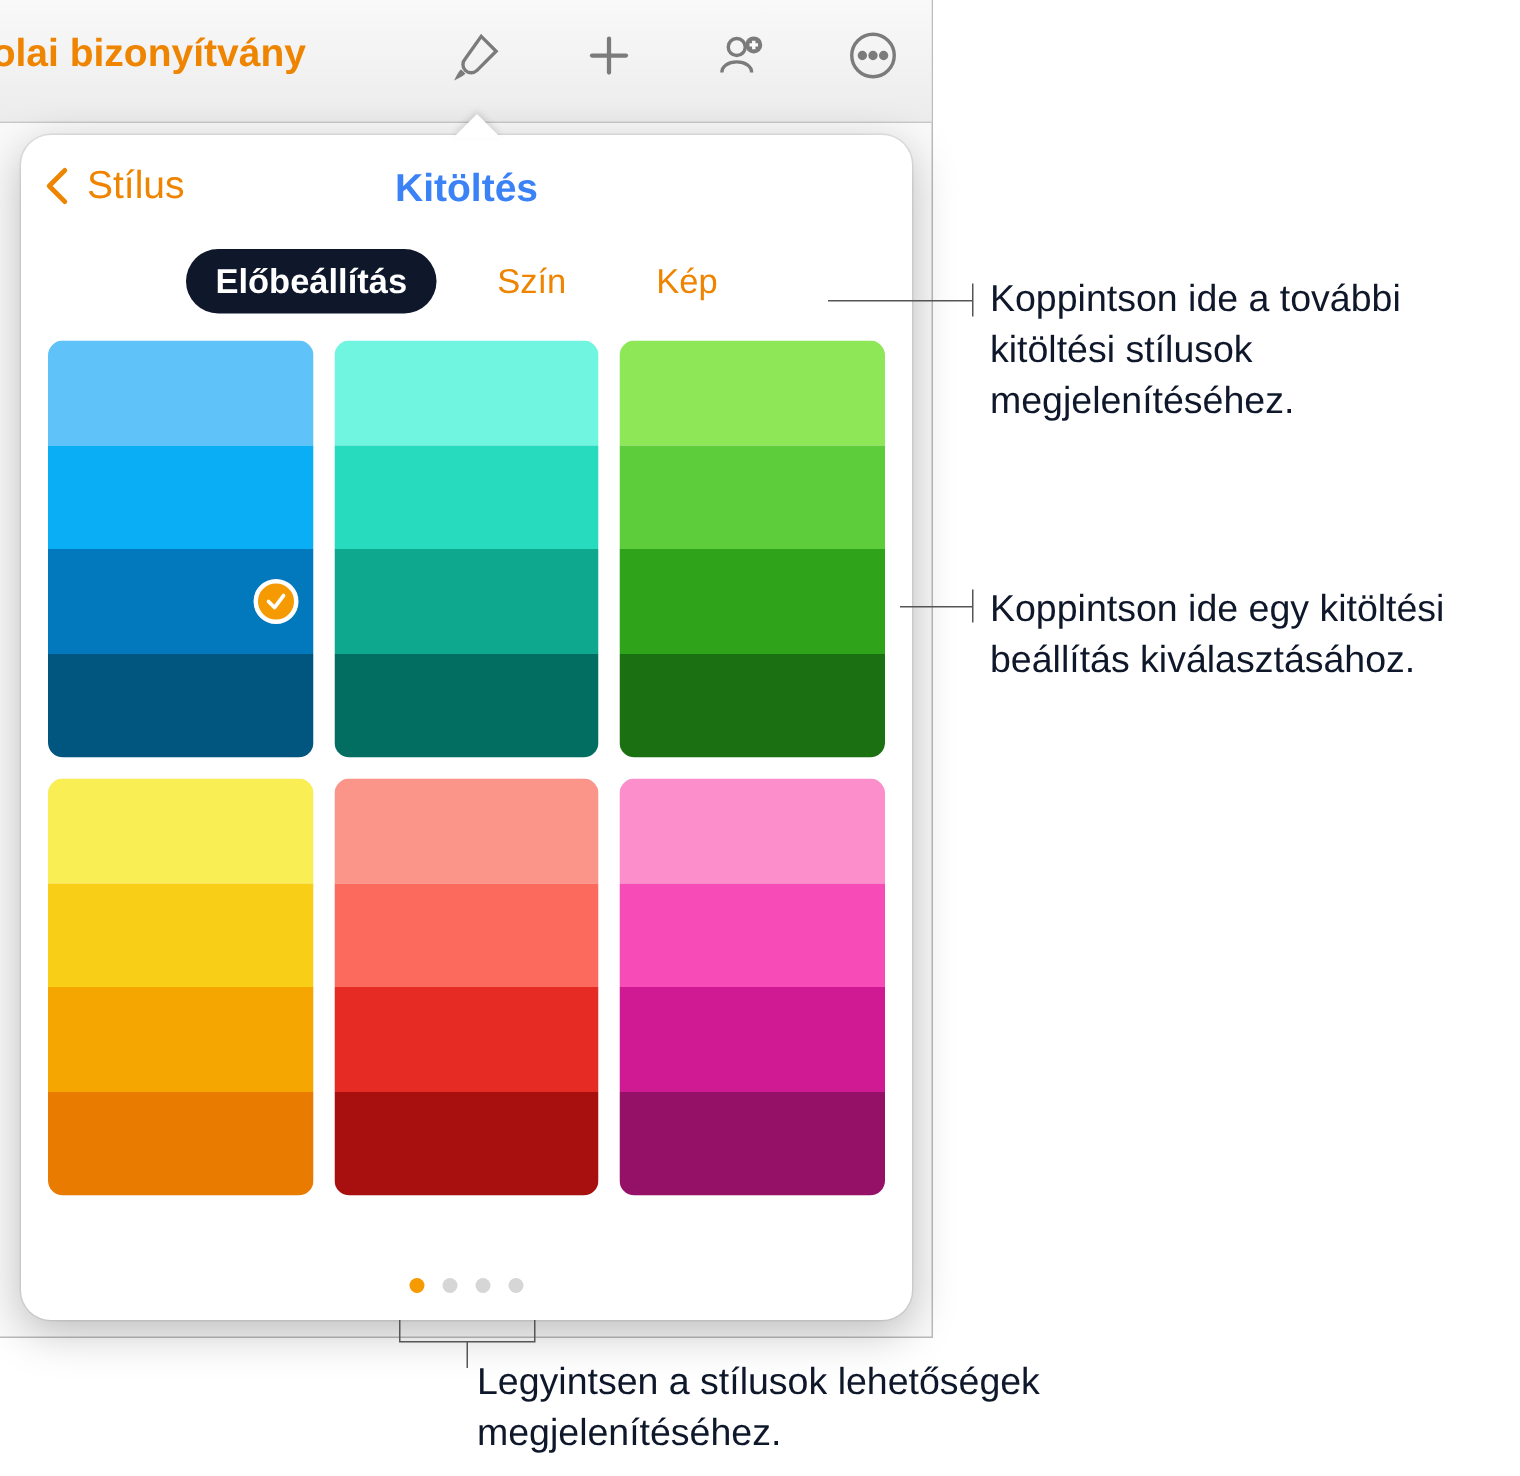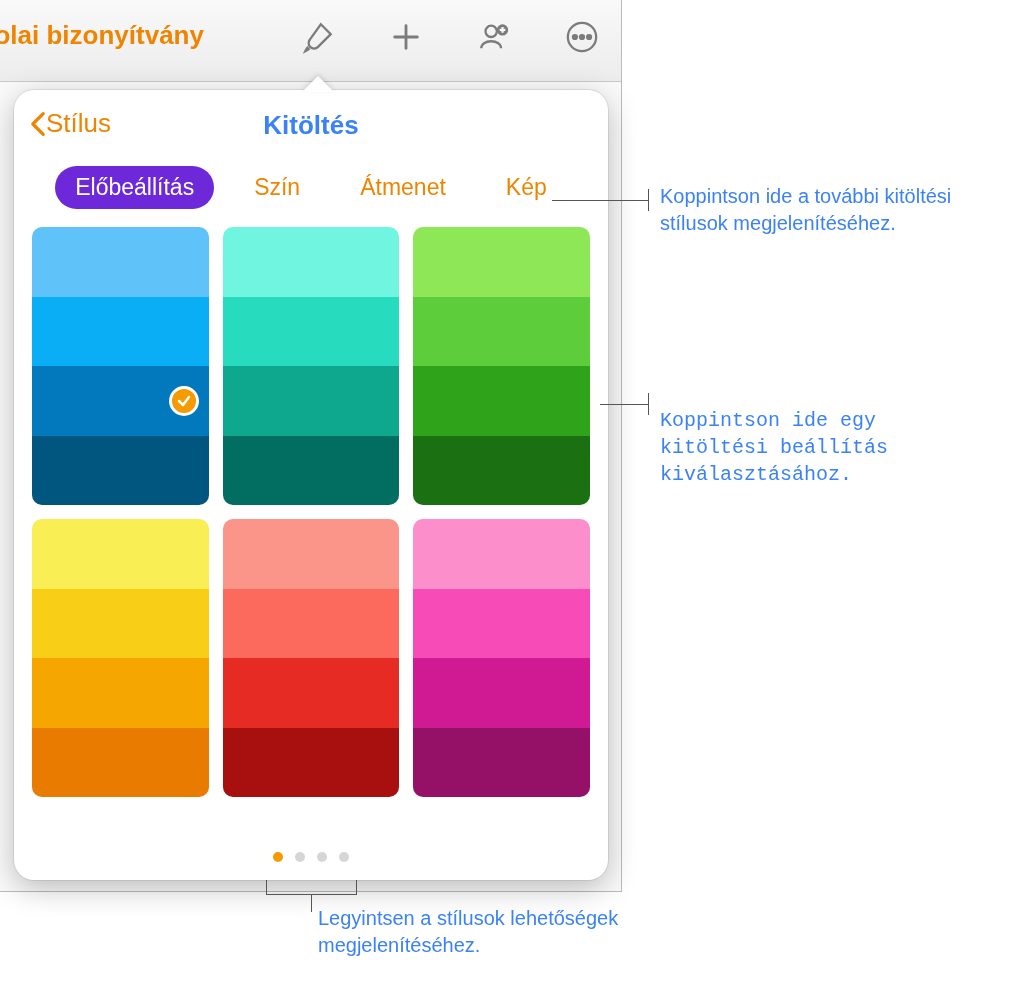--- a/index.html
+++ b/index.html
@@ -77,21 +77,21 @@
     display: flex;
     align-items: center;
     justify-content: center;
   }
   .back-btn {
     position: absolute;
     left: 16px;
     top: 18px;
     display: flex;
     align-items: center;
-    gap: 0;
+    gap: 12px;
     color: #EE8400;
     font-size: 26px;
     font-weight: 400;
     cursor: pointer;
   }
   .back-chevron {
     width: 16px; height: 26px;
   }
   .pop-title {
     font-size: 26px;
@@ -105,23 +105,23 @@
     padding: 6px 20px 18px;
   }
   .seg-item {
     font-size: 23px;
     color: #EE8400;
     padding: 8px 20px;
     border-radius: 22px;
     cursor: pointer;
   }
   .seg-item.active {
-    background: #6d28d9;
+    background: #0f172a;
     color: #fff;
-    font-weight: 400;
+    font-weight: 700;
   }
   .grid {
     padding: 0 18px;
     display: grid;
     grid-template-columns: repeat(3, 1fr);
     gap: 14px 14px;
   }
   .swatch-group {
     border-radius: 10px;
     overflow: hidden;
@@ -158,23 +158,23 @@
     gap: 12px;
   }
   .dot {
     width: 10px; height: 10px;
     border-radius: 50%;
     background: #d6d6d6;
   }
   .dot.active { background: #F59A00; }
   .callout {
     position: absolute;
-    font-size: 20px;
+    font-size: 25px;
     line-height: 1.35;
-    color: #3b82f6;
+    color: #0f172a;
   }
   .callout-line {
     position: absolute;
     background: #555;
   }
   .callout-tick {
     position: absolute;
     background: #555;
   }
 </style>
@@ -225,21 +225,20 @@
           <polyline points="10,2 2,10 10,18"></polyline>
         </svg>
         <span>Stílus</span>
       </div>
       <div class="pop-title">Kitöltés</div>
     </div>
 
     <div class="segment">
       <div class="seg-item active">Előbeállítás</div>
       <div class="seg-item">Szín</div>
-      <div class="seg-item">Átmenet</div>
       <div class="seg-item">Kép</div>
     </div>
 
     <div class="grid">
       <div class="swatch-group">
         <div class="sw" style="background:#5FC3FA"></div>
         <div class="sw" style="background:#09AEF4"></div>
         <div class="sw" style="background:#0279BC">
           <div class="checkmark">
             <svg viewBox="0 0 16 16" fill="none" stroke="#fff" stroke-width="2.5" stroke-linecap="round" stroke-linejoin="round">
@@ -289,19 +288,19 @@
     </div>
   </div>
 </div>
 
 <div class="callout-line" style="left:552px; top:200px; width:96px; height:1px;"></div>
 <div class="callout-tick" style="left:648px; top:189px; width:1px; height:22px;"></div>
 <div class="callout" style="left:660px; top:183px; width:340px;">Koppintson ide a további kitöltési stílusok megjelenítéséhez.</div>
 
 <div class="callout-line" style="left:600px; top:404px; width:48px; height:1px;"></div>
 <div class="callout-tick" style="left:648px; top:393px; width:1px; height:22px;"></div>
-<div class="callout" style="left:660px; top:407px; width:330px;font-family:Liberation Mono, monospace;">Koppintson ide egy kitöltési beállítás kiválasztásához.</div>
+<div class="callout" style="left:660px; top:390px; width:330px;">Koppintson ide egy kitöltési beállítás kiválasztásához.</div>
 
 <div class="callout-tick" style="left:266px; top:880px; width:1px; height:14px;"></div>
 <div class="callout-tick" style="left:356px; top:880px; width:1px; height:14px;"></div>
 <div class="callout-line" style="left:266px; top:894px; width:91px; height:1px;"></div>
 <div class="callout-line" style="left:311px; top:894px; width:1px; height:18px;"></div>
 <div class="callout" style="left:318px; top:905px; width:430px;">Legyintsen a stílusok lehetőségek megjelenítéséhez.</div>
 
 </body></html>

